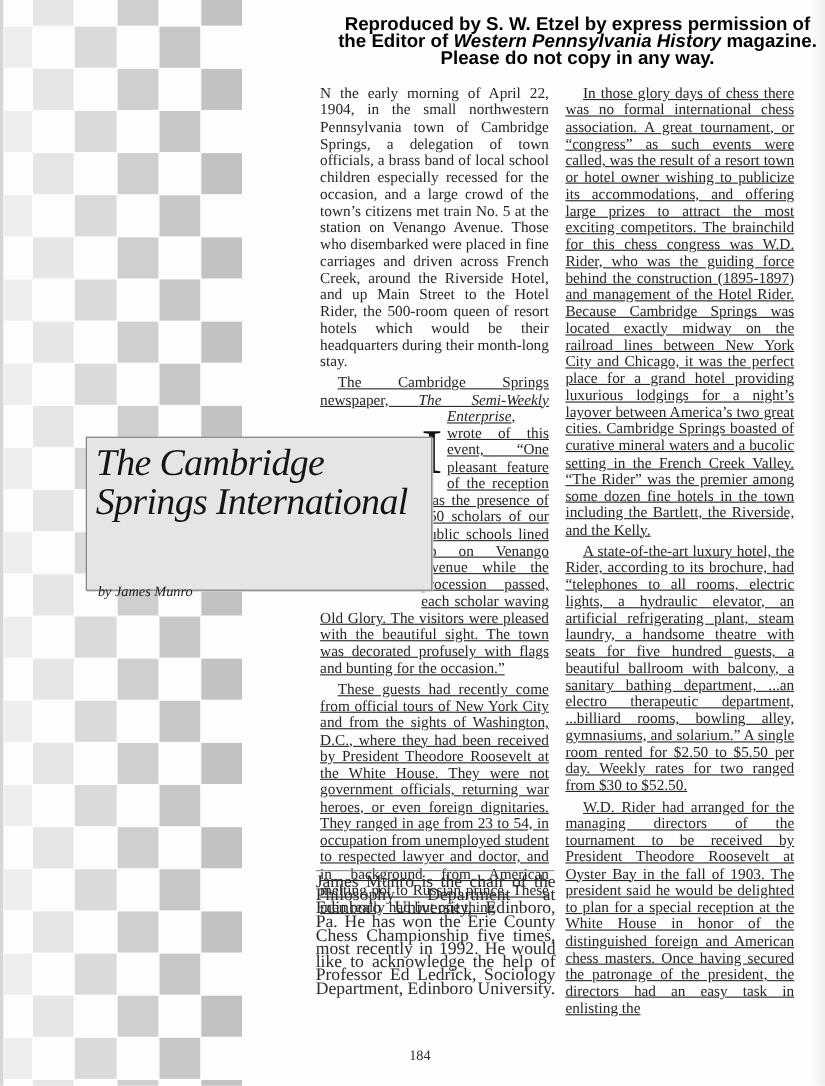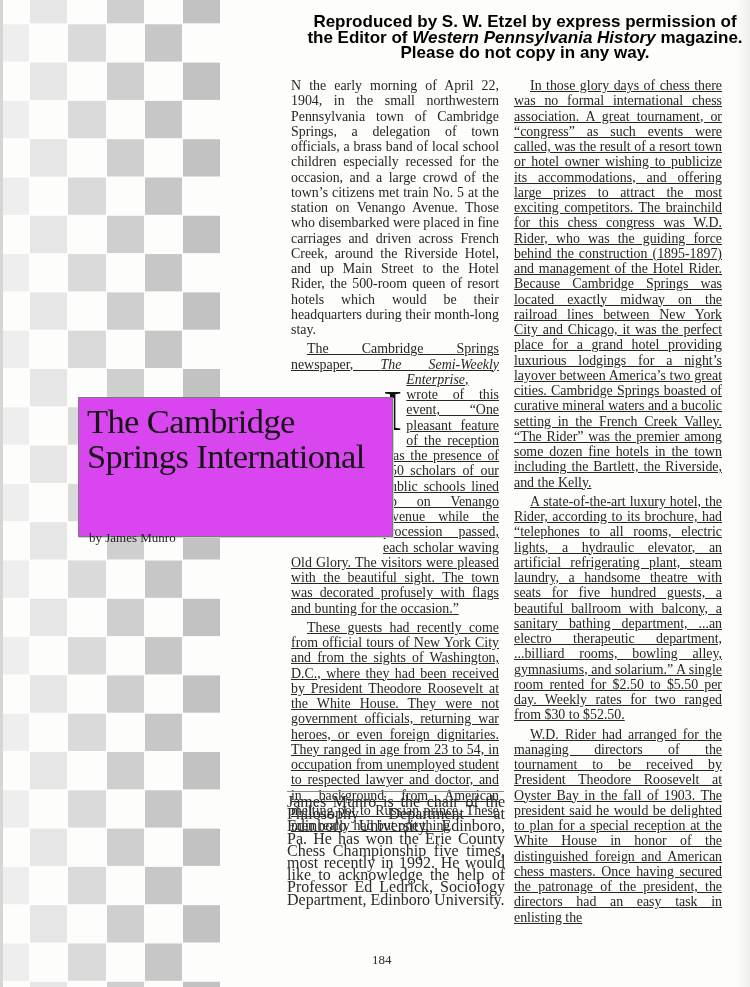--- a/index.html
+++ b/index.html
@@ -11,22 +11,22 @@
             font-family:"Liberation Sans", "DejaVu Sans", sans-serif; font-weight:bold;
             font-size:17px; line-height:15.5px; color:#000; }
   .notice i { font-style:italic;margin-top:24px; }
   .col { position:absolute; font-size:13.9px; line-height:15.25px; color:#262626; }
   .col p { margin:4px; text-align:justify; }
   .col p.ind { text-indent:16px;text-decoration:underline; }
   #col1 { left:287px; top:74px; width:216px; }
   #col2 { left:510px; top:74px; width:216px; }
   .dropcap { float:left; font-size:58px; line-height:46px; margin:2px 4px 0 0; color:#111; }
   .wrap-box { float:left; width:94px; height:232px; margin-left:-8px; }
-  .title-box { position:absolute; left:78px; top:397px; width:313px; height:138px; background:#d946ef;
-               border:1px solid #7a7a7a; box-shadow:1px 1px 0 #cfcfcf; }
+  .title-box { position:absolute; left:78px; top:397px; width:313px; height:138px; background:#e5e5e5;
+               border:1px solid #7a7a7a; box-shadow:1px 1px 0 #cfcfcf;font-style:italic; }
   .title { position:absolute; left:8px; top:6px; font-size:34.5px; line-height:34.5px;
            color:#151515; letter-spacing:-0.6px; margin:0; font-weight:normal; }
   .byline { position:absolute; left:10px; top:132px; font-size:13px; color:#222; }
   .note-rule { position:absolute; left:287px; top:791px; width:217px; height:1px; background:#8a8a8a; }
   .note { position:absolute; left:287px; top:796px; width:218px; font-size:16px; line-height:12.2px; color:#2b2b2b; }
   .page-num { position:absolute; left:372px; top:952px; font-size:13px; color:#2e2e2e; }
   .right-shade { position:absolute; right:0; top:0; width:14px; height:987px;
                  background:linear-gradient(90deg, rgba(255,255,255,0), #eeeeec); }
 </style>
 </head>

